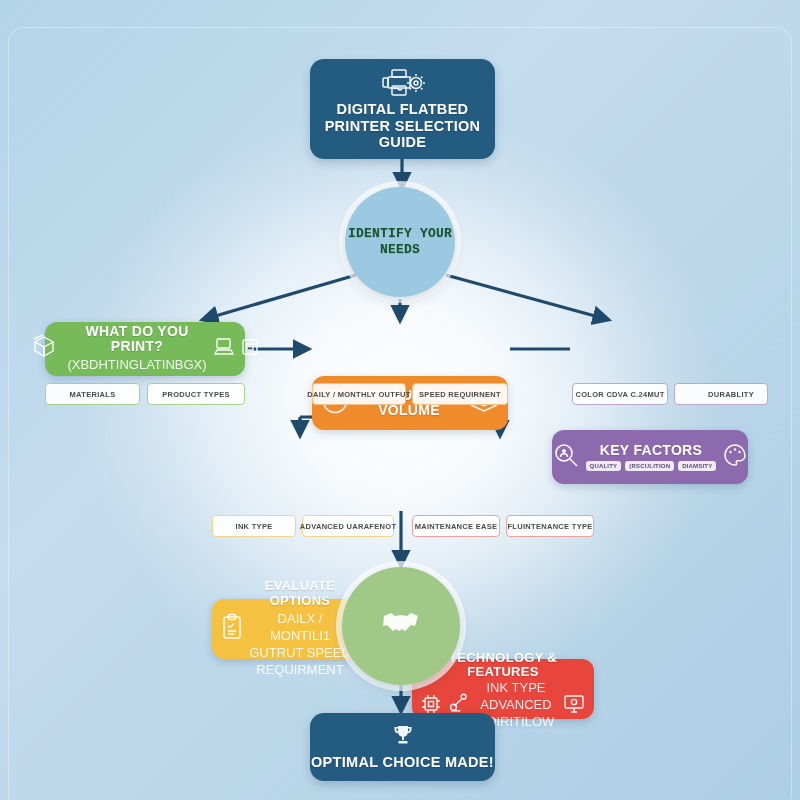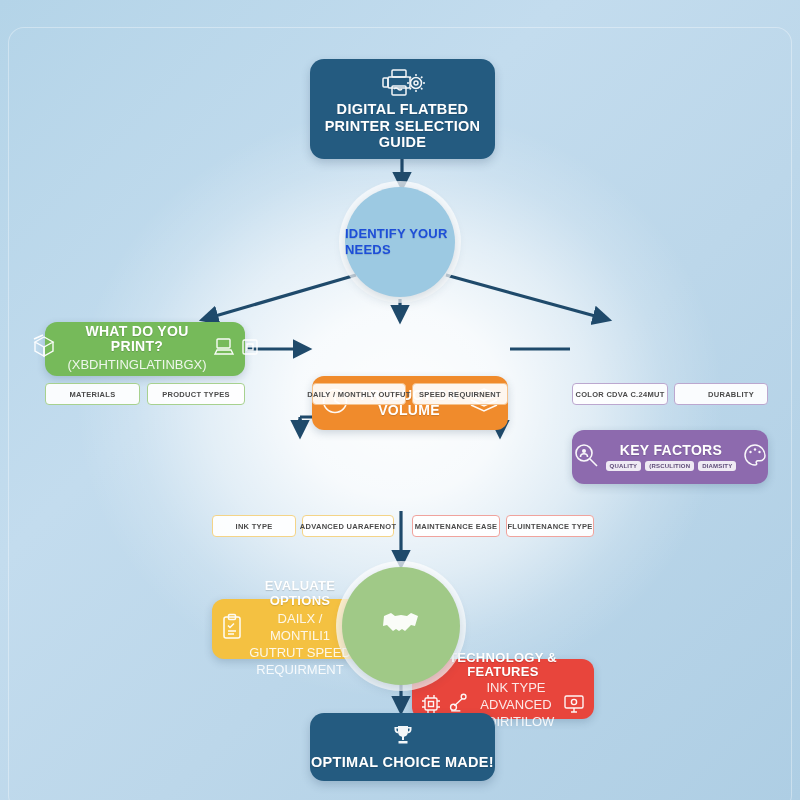--- a/index.html
+++ b/index.html
@@ -40,22 +40,23 @@
 
   #title-node{left:310px;top:40px;width:185px;height:100px;background:#245b80;}
   #title-node .title{font-size:14.5px;}
   #final-node{left:310px;top:694px;width:185px;height:68px;background:#245b80;}
   #final-node .title{font-size:14.5px;}
 
   
   .circ{
     border-radius:50%;
     display:flex;flex-direction:column;align-items:center;justify-content:center;
-    color:#1d4ed8;
+    color:#14532d;text-align:center;
     box-shadow:0 4px 12px rgba(30,60,90,0.18), 0 0 0 6px rgba(255,255,255,0.72);
+    font-family:Liberation Mono, monospace;
   }
   .circ .title{font-size:13px;font-weight:bold;line-height:1.2;letter-spacing:0.2px;
     text-shadow:0 1px 1px rgba(0,0,0,0.12);}
   #needs-node{left:345px;top:168px;width:110px;height:110px;background:#9cc9e2;}
   #align-node{left:342px;top:548px;width:118px;height:118px;background:#a0c987;}
 
   
   .cat{
     border-radius:12px;
     display:flex;align-items:center;justify-content:center;
@@ -65,21 +66,21 @@
   .cat .inner{display:flex;align-items:center;gap:6px;padding:0 8px;width:100%;
     justify-content:center;}
   .cat .txtcol{display:flex;flex-direction:column;align-items:center;flex:0 1 auto;}
   .cat .title{font-size:14px;font-weight:bold;letter-spacing:0.3px;line-height:1.1;
     text-align:center;text-shadow:0 1px 1px rgba(0,0,0,0.16);}
   .cat .sub{font-size:13px;line-height:1.3;opacity:0.88;margin-top:3px;text-align:center;}
   .ico{flex:0 0 auto;opacity:0.95;}
 
   #print-node{left:45px;top:303px;width:200px;height:54px;background:#76ba5a;}
   #vol-node{left:312px;top:303px;width:196px;height:54px;background:#f08b2c;}
-  #key-node{left:572px;top:303px;width:196px;height:54px;background:#8d6aae;}
+  #key-node{left:552px;top:303px;width:196px;height:54px;background:#8d6aae;}
   #eval-node{left:212px;top:418px;width:176px;height:60px;background:#f4c141;}
   #tech-node{left:412px;top:418px;width:182px;height:60px;background:#e8453c;}
 
   
   .chiprow{display:flex;gap:4px;margin-top:3px;}
   .chip{
     background:rgba(255,255,255,0.86);color:#5d4a77;
     font-size:6px;font-weight:bold;letter-spacing:0.2px;
     padding:2px 4px;border-radius:3px;white-space:nowrap;
   }

